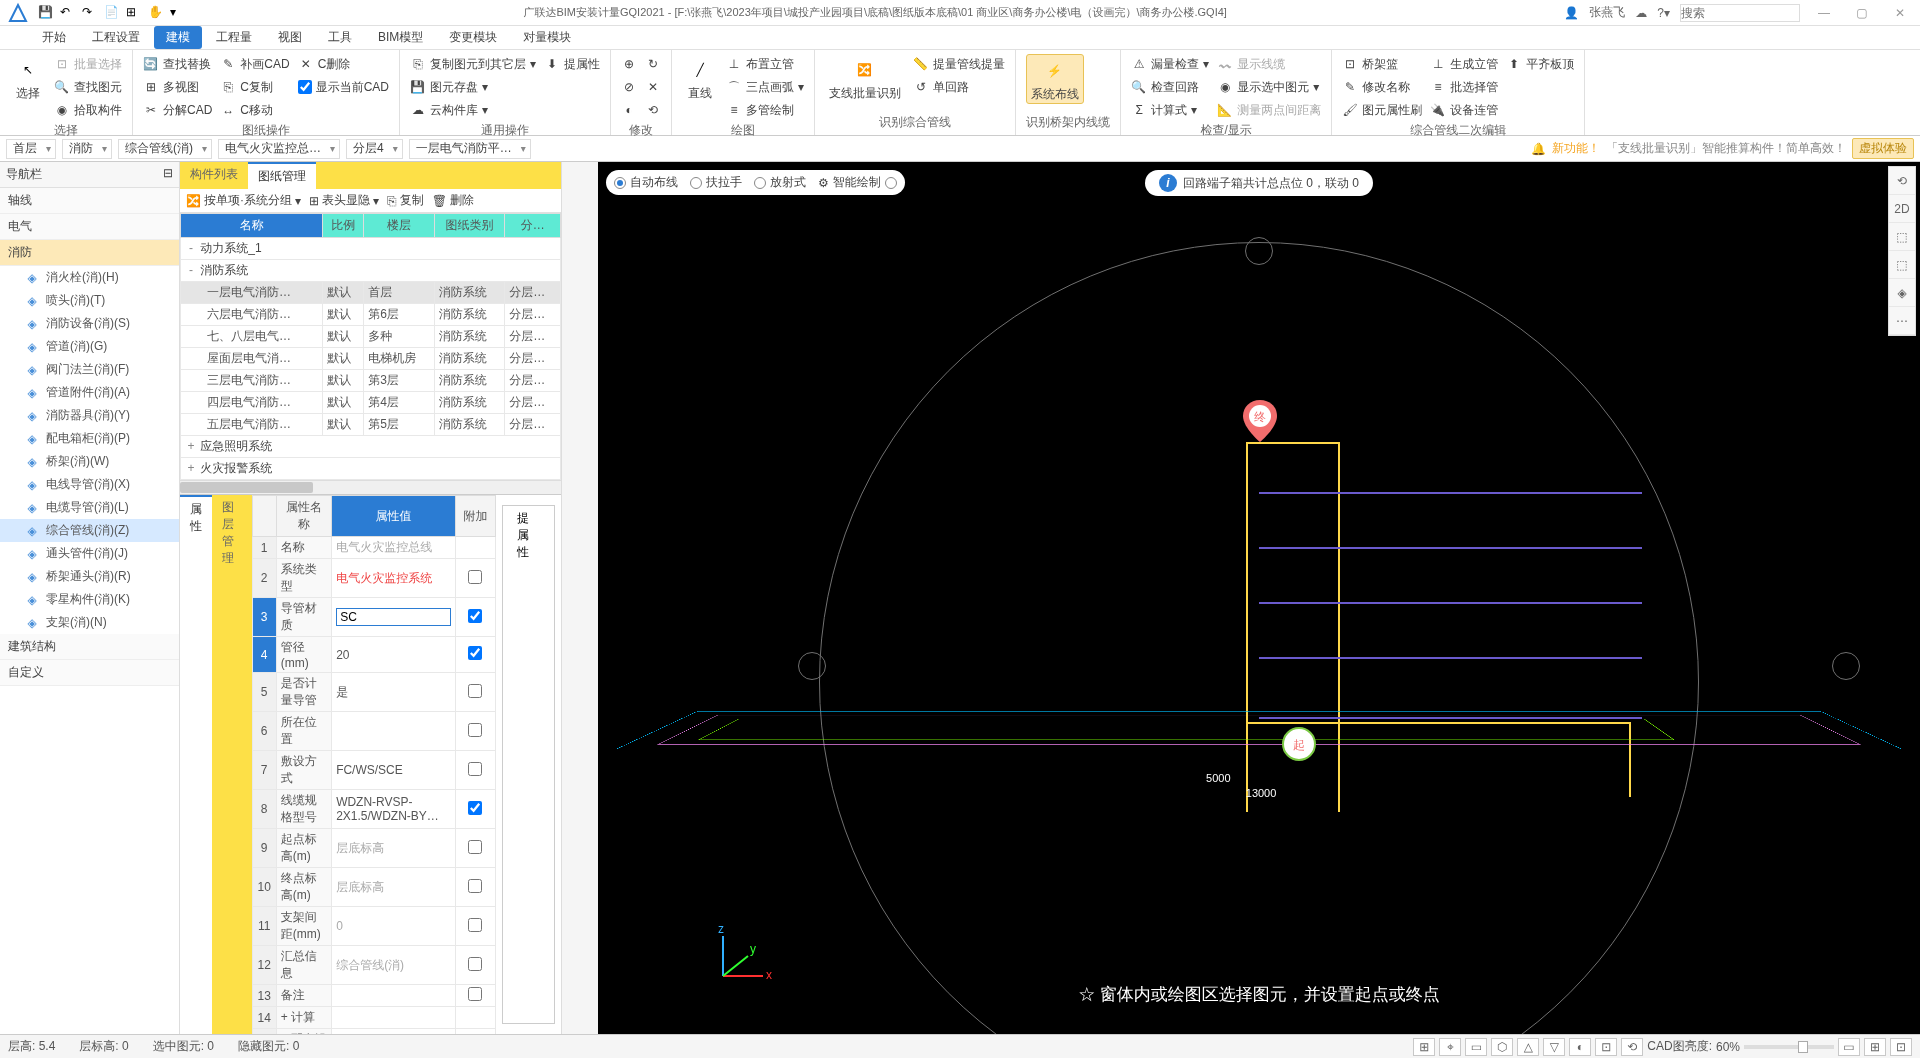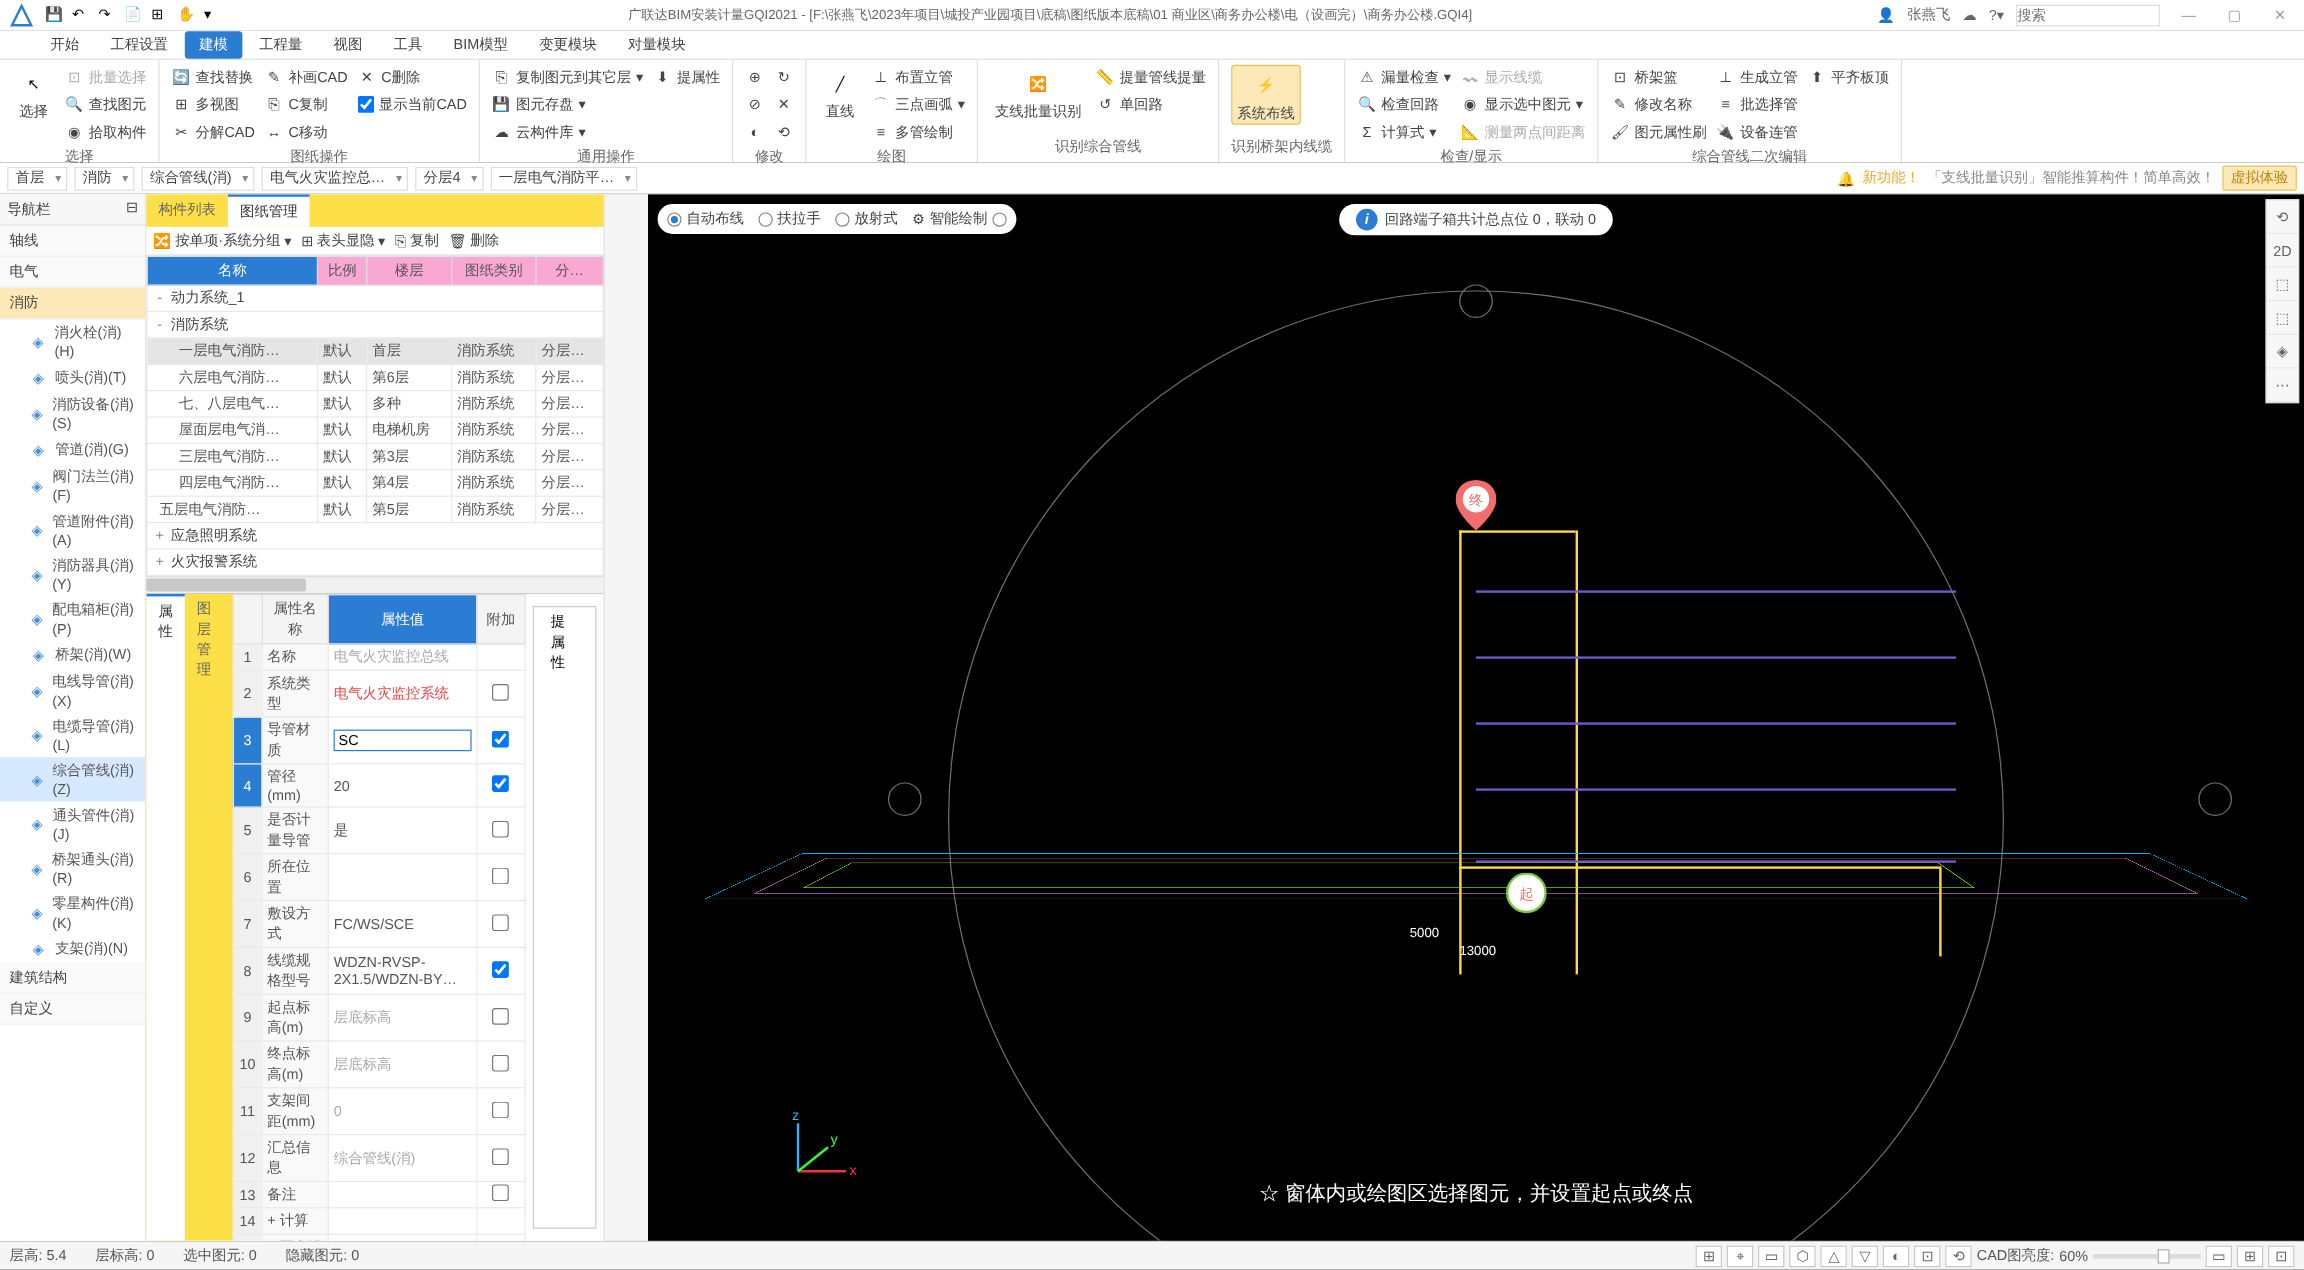--- a/index.html
+++ b/index.html
@@ -38,37 +38,37 @@
 .crumbs { height: 26px; background: #fff; display: flex; align-items: center; border-bottom: 1px solid #ccc; }
 .crumbs .sel { border: 1px solid #ddd; height: 20px; padding: 0 18px 0 6px; margin-left: 6px; display: flex; align-items: center; color: #444; position: relative; background: #fff; }
 .crumbs .sel::after { content: "▾"; position: absolute; right: 4px; color: #888; font-size: 10px; }
 .crumbs .notice { margin-left: auto; display: flex; align-items: center; gap: 6px; padding-right: 6px; }
 .crumbs .notice .bell { color: #f5a623; }
 .crumbs .txt { color: #888; }
 .crumbs .btn { background: #fde9b8; border: 1px solid #e8c255; padding: 1px 6px; border-radius: 2px; color: #b8860b; cursor: pointer; }
 
 
 .main { display: flex; height: calc(1058px - 26px - 24px - 86px - 26px - 24px); }
-.navpanel { width: 122px; background: #fff; border-right: 1px solid #ddd; display: flex; flex-direction: column; }
+.navpanel { width: 180px; background: #fff; border-right: 1px solid #ddd; display: flex; flex-direction: column; }
 .navpanel .hdr { padding: 4px 6px; color: #444; font-weight: 500; background: #f7f7f7; border-bottom: 1px solid #e0e0e0; display: flex; justify-content: space-between; }
 .navpanel .cat { padding: 4px 8px; color: #444; cursor: pointer; background: #fafafa; border-bottom: 1px solid #eee; }
 .navpanel .cat.active { background: #fde9b8; }
 .navpanel .sub { padding: 3px 6px 3px 24px; color: #555; cursor: pointer; display: flex; align-items: center; gap: 6px; }
 .navpanel .sub.active { background: #d6e9ff; }
 .navpanel .sub .sico { width: 16px; height: 16px; display: inline-flex; align-items: center; justify-content: center; color: #4a90d9; }
 
 
 .midpanel { width: 382px; background: #fff; border-right: 1px solid #ddd; display: flex; flex-direction: column; }
 .mid-tabs { display: flex; background: #fde047; }
 .mid-tabs .t { padding: 4px 10px; cursor: pointer; color: #666; }
 .mid-tabs .t.active { background: #fff; color: #333; border-top: 2px solid #2b7cd3; }
 .mid-toolbar { display: flex; gap: 8px; padding: 3px 6px; border-bottom: 1px solid #e0e0e0; flex-wrap: wrap; }
 .mid-toolbar .tb { display: flex; align-items: center; gap: 3px; color: #444; cursor: pointer; }
 .dtable { width: 100%; border-collapse: collapse; font-size: 12px; }
-.dtable th { background: #f9a8d4; border: 1px solid #ddd; padding: 3px 4px; color: #555; font-weight: normal; }
+.dtable th { background: #5eead4; border: 1px solid #ddd; padding: 3px 4px; color: #555; font-weight: normal; }
 .dtable th.blue { background: #2b7cd3; color: #fff; }
 .dtable td { border: 1px solid #e8e8e8; padding: 2px 4px; color: #555; }
 .dtable tr.tree td { background: #fff; color: #444; }
 .dtable tr.sel td { background: #e5e5e5; margin-top: 21px; }
 .dtable .expand { display: inline-block; width: 12px; text-align: center; color: #888; }
 .scroll-x { height: 14px; background: #f0f0f0; border-top: 1px solid #ddd; position: relative; }
 .scroll-x .thumb { position: absolute; left: 0; width: 35%; top: 1px; bottom: 1px; background: #c8c8c8; border-radius: 2px; }
 
 .props { flex: 1; display: flex; border-top: 1px solid #ccc; overflow: hidden; }
 .proptable { width: 100%; border-collapse: collapse; }
@@ -557,21 +557,21 @@
             <td>分层…</td>
           </tr>
           <tr>
             <td style="padding-left:26px">四层电气消防…</td>
             <td>默认</td>
             <td>第4层</td>
             <td>消防系统</td>
             <td>分层…</td>
           </tr>
           <tr>
-            <td style="padding-left:10px">五层电气消防…</td>
+            <td style="padding-left:26px">五层电气消防…</td>
             <td>默认</td>
             <td>第5层</td>
             <td>消防系统</td>
             <td>分层…</td>
           </tr>
           <tr class="tree">
             <td colspan="5"><span class="expand">+</span> 应急照明系统</td>
           </tr>
           <tr class="tree">
             <td colspan="5"><span class="expand">+</span> 火灾报警系统</td>

